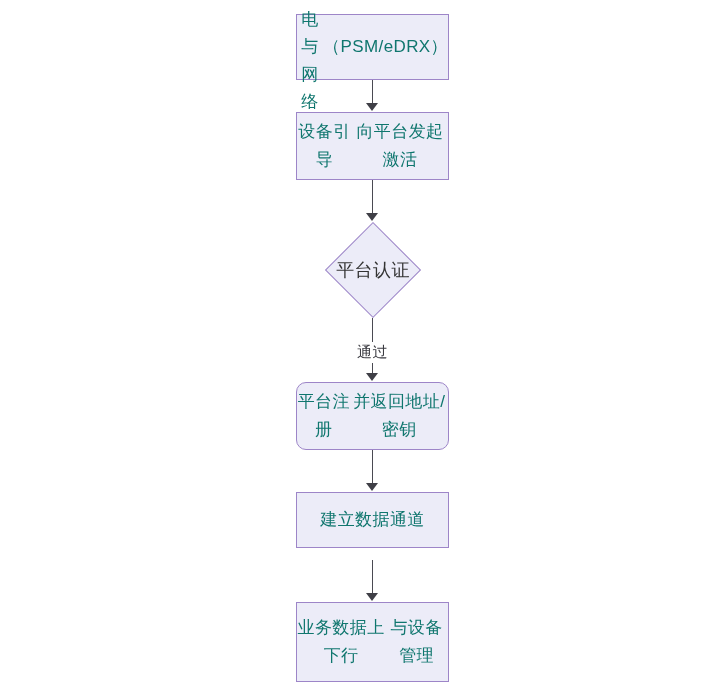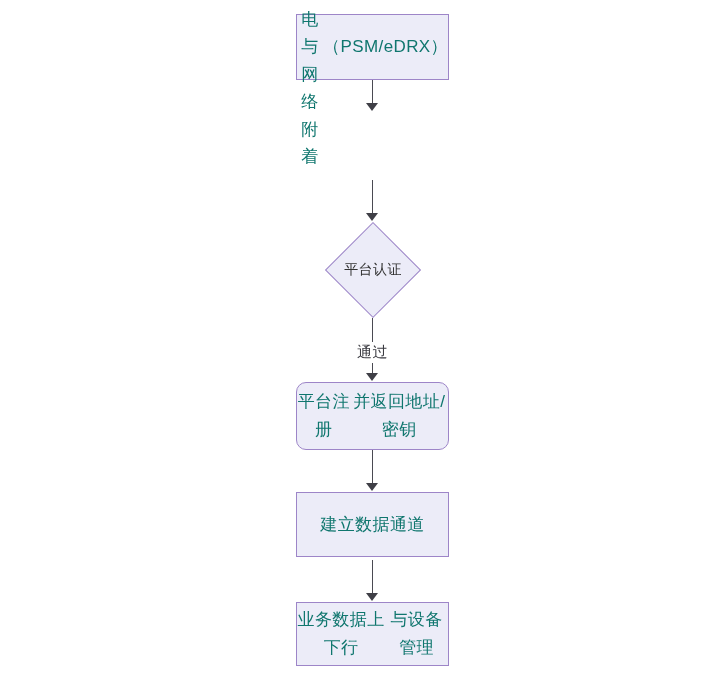--- a/index.html
+++ b/index.html
@@ -39,22 +39,22 @@
   .node .line2 { display: block; }
 
   
   .rect {
     left: 296px;
     width: 153px;
   }
   #node-power-on   { top: 14px;  height: 66px; }
   #node-bootstrap  { top: 112px; height: 68px; }
   #node-register   { top: 382px; height: 68px; border-radius: 10px; }
-  #node-channel    { top: 492px; height: 65px; }
-  #node-business   { top: 602px; height: 64px; }
+  #node-channel    { top: 492px; height: 56px; }
+  #node-business   { top: 602px; height: 80px; }
 
   
   .diamond-wrap {
     position: absolute;
     left: 325px;
     top: 222px;
     width: 96px;
     height: 96px;
     z-index: 3;
   }
@@ -71,21 +71,21 @@
     box-sizing: border-box;
     transform: rotate(45deg);
   }
   .diamond-label {
     position: absolute;
     inset: 0;
     display: flex;
     align-items: center;
     justify-content: center;
     color: #333333;
-    font-size: 14px;
+    font-size: 18px;
     letter-spacing: 0.4px;
     white-space: nowrap;
   }
 
   
   .conn {
     position: absolute;
     left: 372px;
     width: 1.4px;
     background: #4a4a52;
@@ -154,20 +154,24 @@
   <div class="conn" id="conn-5"></div>
   <div class="arrow" id="arrow-5"></div>
 
   <div class="edge-label" id="edge-label-pass">通过</div>
 
   <div class="node rect" id="node-power-on">
     <span class="line1">设备上电与网络附着</span>
     <span class="line2">（PSM/eDRX）</span>
   </div>
 
+  <div class="node rect" id="node-bootstrap">
+    <span class="line1">设备引导</span>
+    <span class="line2">向平台发起激活</span>
+  </div>
 
   <div class="diamond-wrap">
     <div class="diamond-shape"></div>
     <div class="diamond-label">平台认证</div>
   </div>
 
   <div class="node rect" id="node-register">
     <span class="line1">平台注册</span>
     <span class="line2">并返回地址/密钥</span>
   </div>

